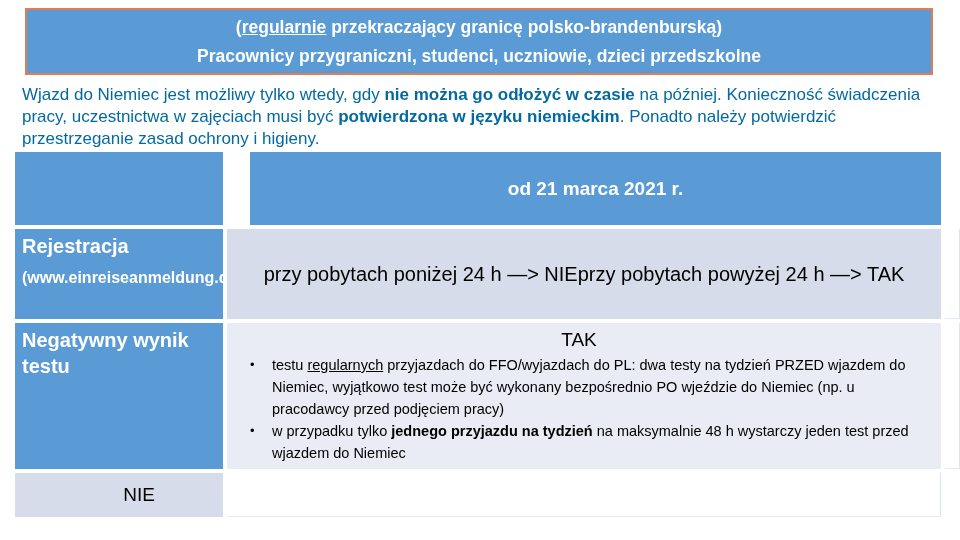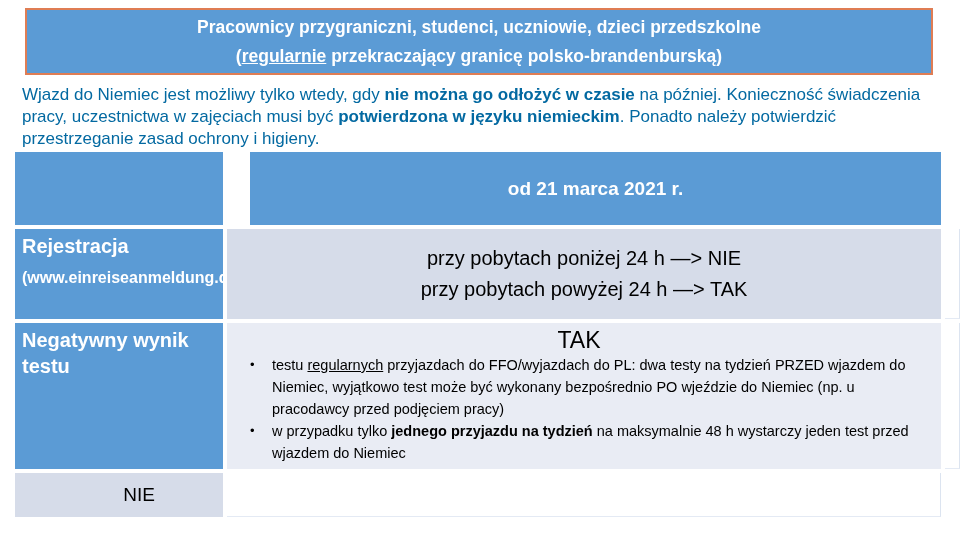--- a/index.html
+++ b/index.html
@@ -38,48 +38,48 @@
   .col-head{
     display:flex;align-items:center;justify-content:center;
     font-weight:bold;font-size:19px;margin-left:23px;
   }
   .row-label{
     display:flex;flex-direction:column;justify-content:flex-start;
     padding:4px 6px 4px 7px;font-weight:bold;font-size:20px;line-height:26px;
   }
   .row-label .sub{font-size:16px;line-height:14px;font-weight:bold;margin-top:12px;}
   .answer-cell{
-    display:flex;flex-direction:column;justify-content:center;align-items:center;
+    display:flex;flex-direction:row;justify-content:center;align-items:center;
     text-align:center;font-size:20px;line-height:31px;color:#000;
   }
   .test-cell{
     padding:4px 10px 4px 0;color:#000;
   }
-  .test-cell .tak{Text-align:center;text-align:center;font-size:23px;line-height:26px;}
+  .test-cell .tak{Text-align:center;text-align:center;font-size:19px;line-height:26px;}
   .bullet-list{margin:1px 0 0 0;}
   .bullet-item{
     display:grid;grid-template-columns:22px 1fr;
     padding-left:23px;font-size:14.5px;line-height:22px;
   }
   .bullet-item .marker{font-size:13px;}
   .bullet-item .u{text-decoration:underline;}
   .bullet-item b{font-weight:bold;}
   .simple-answer{
     display:flex;align-items:center;justify-content:center;
     font-size:19px;color:#000;padding-left:40px;
   }
 </style>
 </head>
 <body>
 
 <div class="slide">
 
   <div class="title-box">
+    <div><span>(</span><span class="u">regularnie</span><span> przekraczający granicę polsko-brandenburską)</span></div>
     <div>Pracownicy przygraniczni, studenci, uczniowie, dzieci przedszkolne</div>
-    <div><span>(</span><span class="u">regularnie</span><span> przekraczający granicę polsko-brandenburską)</span></div>
   </div>
 
   <div class="intro"><span>Wjazd do Niemiec jest możliwy tylko wtedy, gdy </span><b>nie można go odłożyć w czasie</b><span> na później. Konieczność świadczenia pracy, uczestnictwa w zajęciach musi być </span><b>potwierdzona w języku niemieckim</b><span>. Ponadto należy potwierdzić przestrzeganie zasad ochrony i higieny.</span></div>
 
   <div class="rules-table">
 
     <div class="cell blue"></div>
     <div class="cell blue col-head">
       <span>od 21 marca 2021 r.</span>
     </div>

